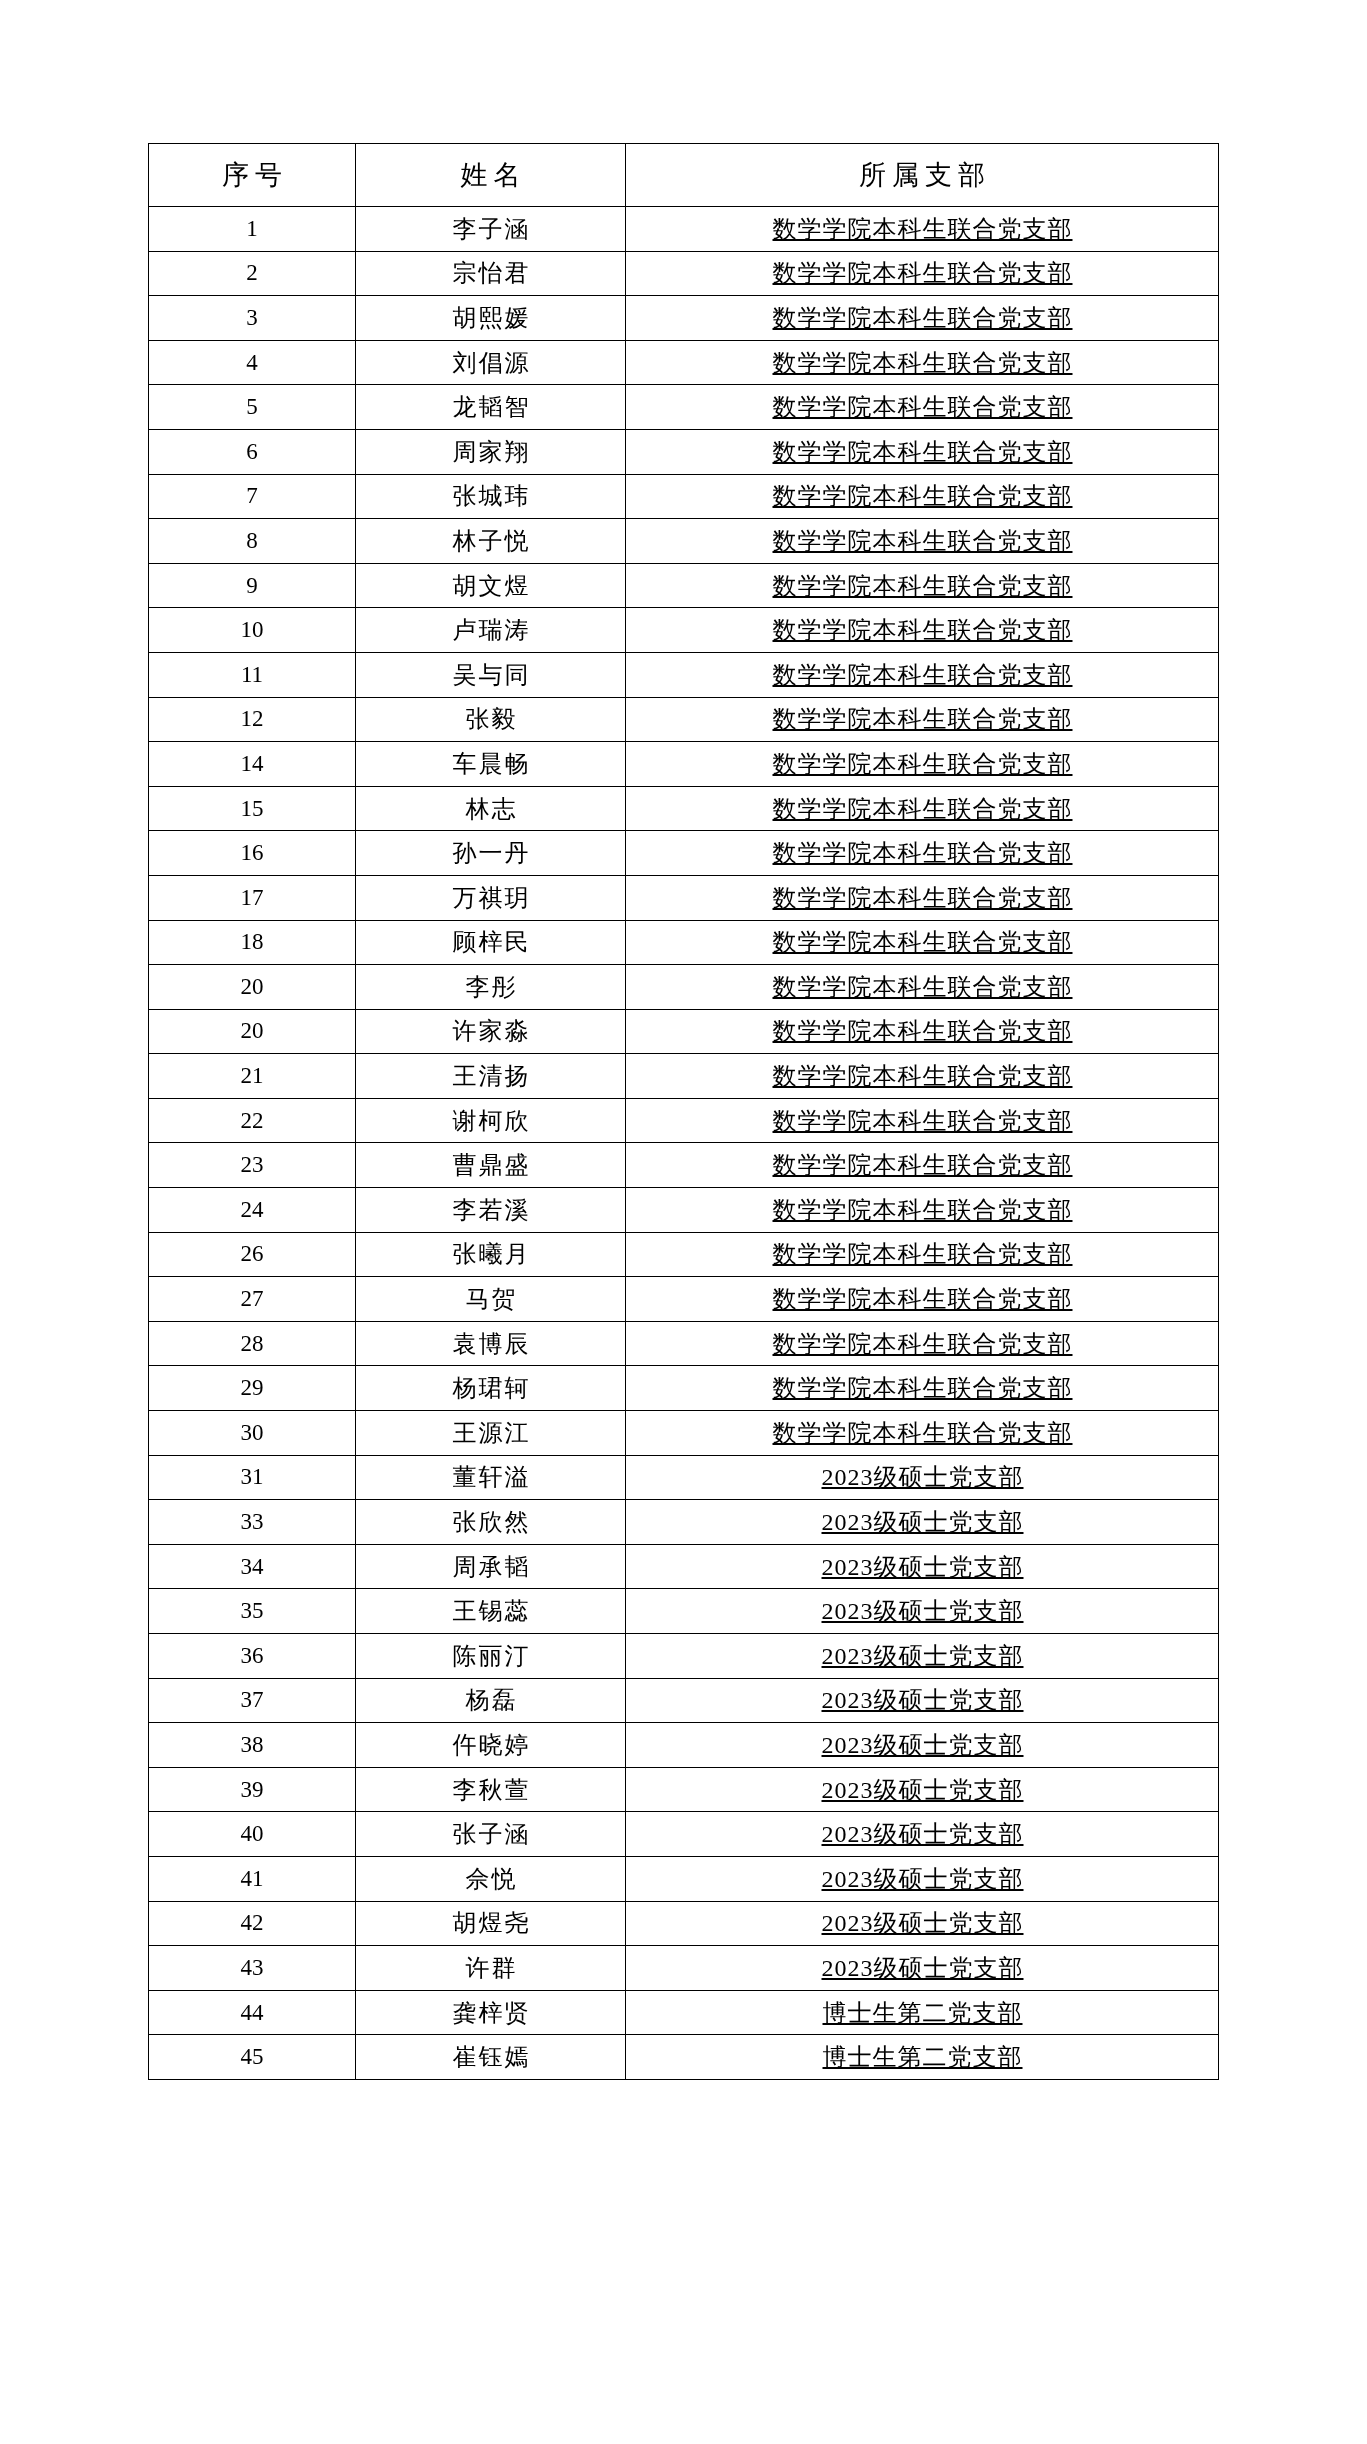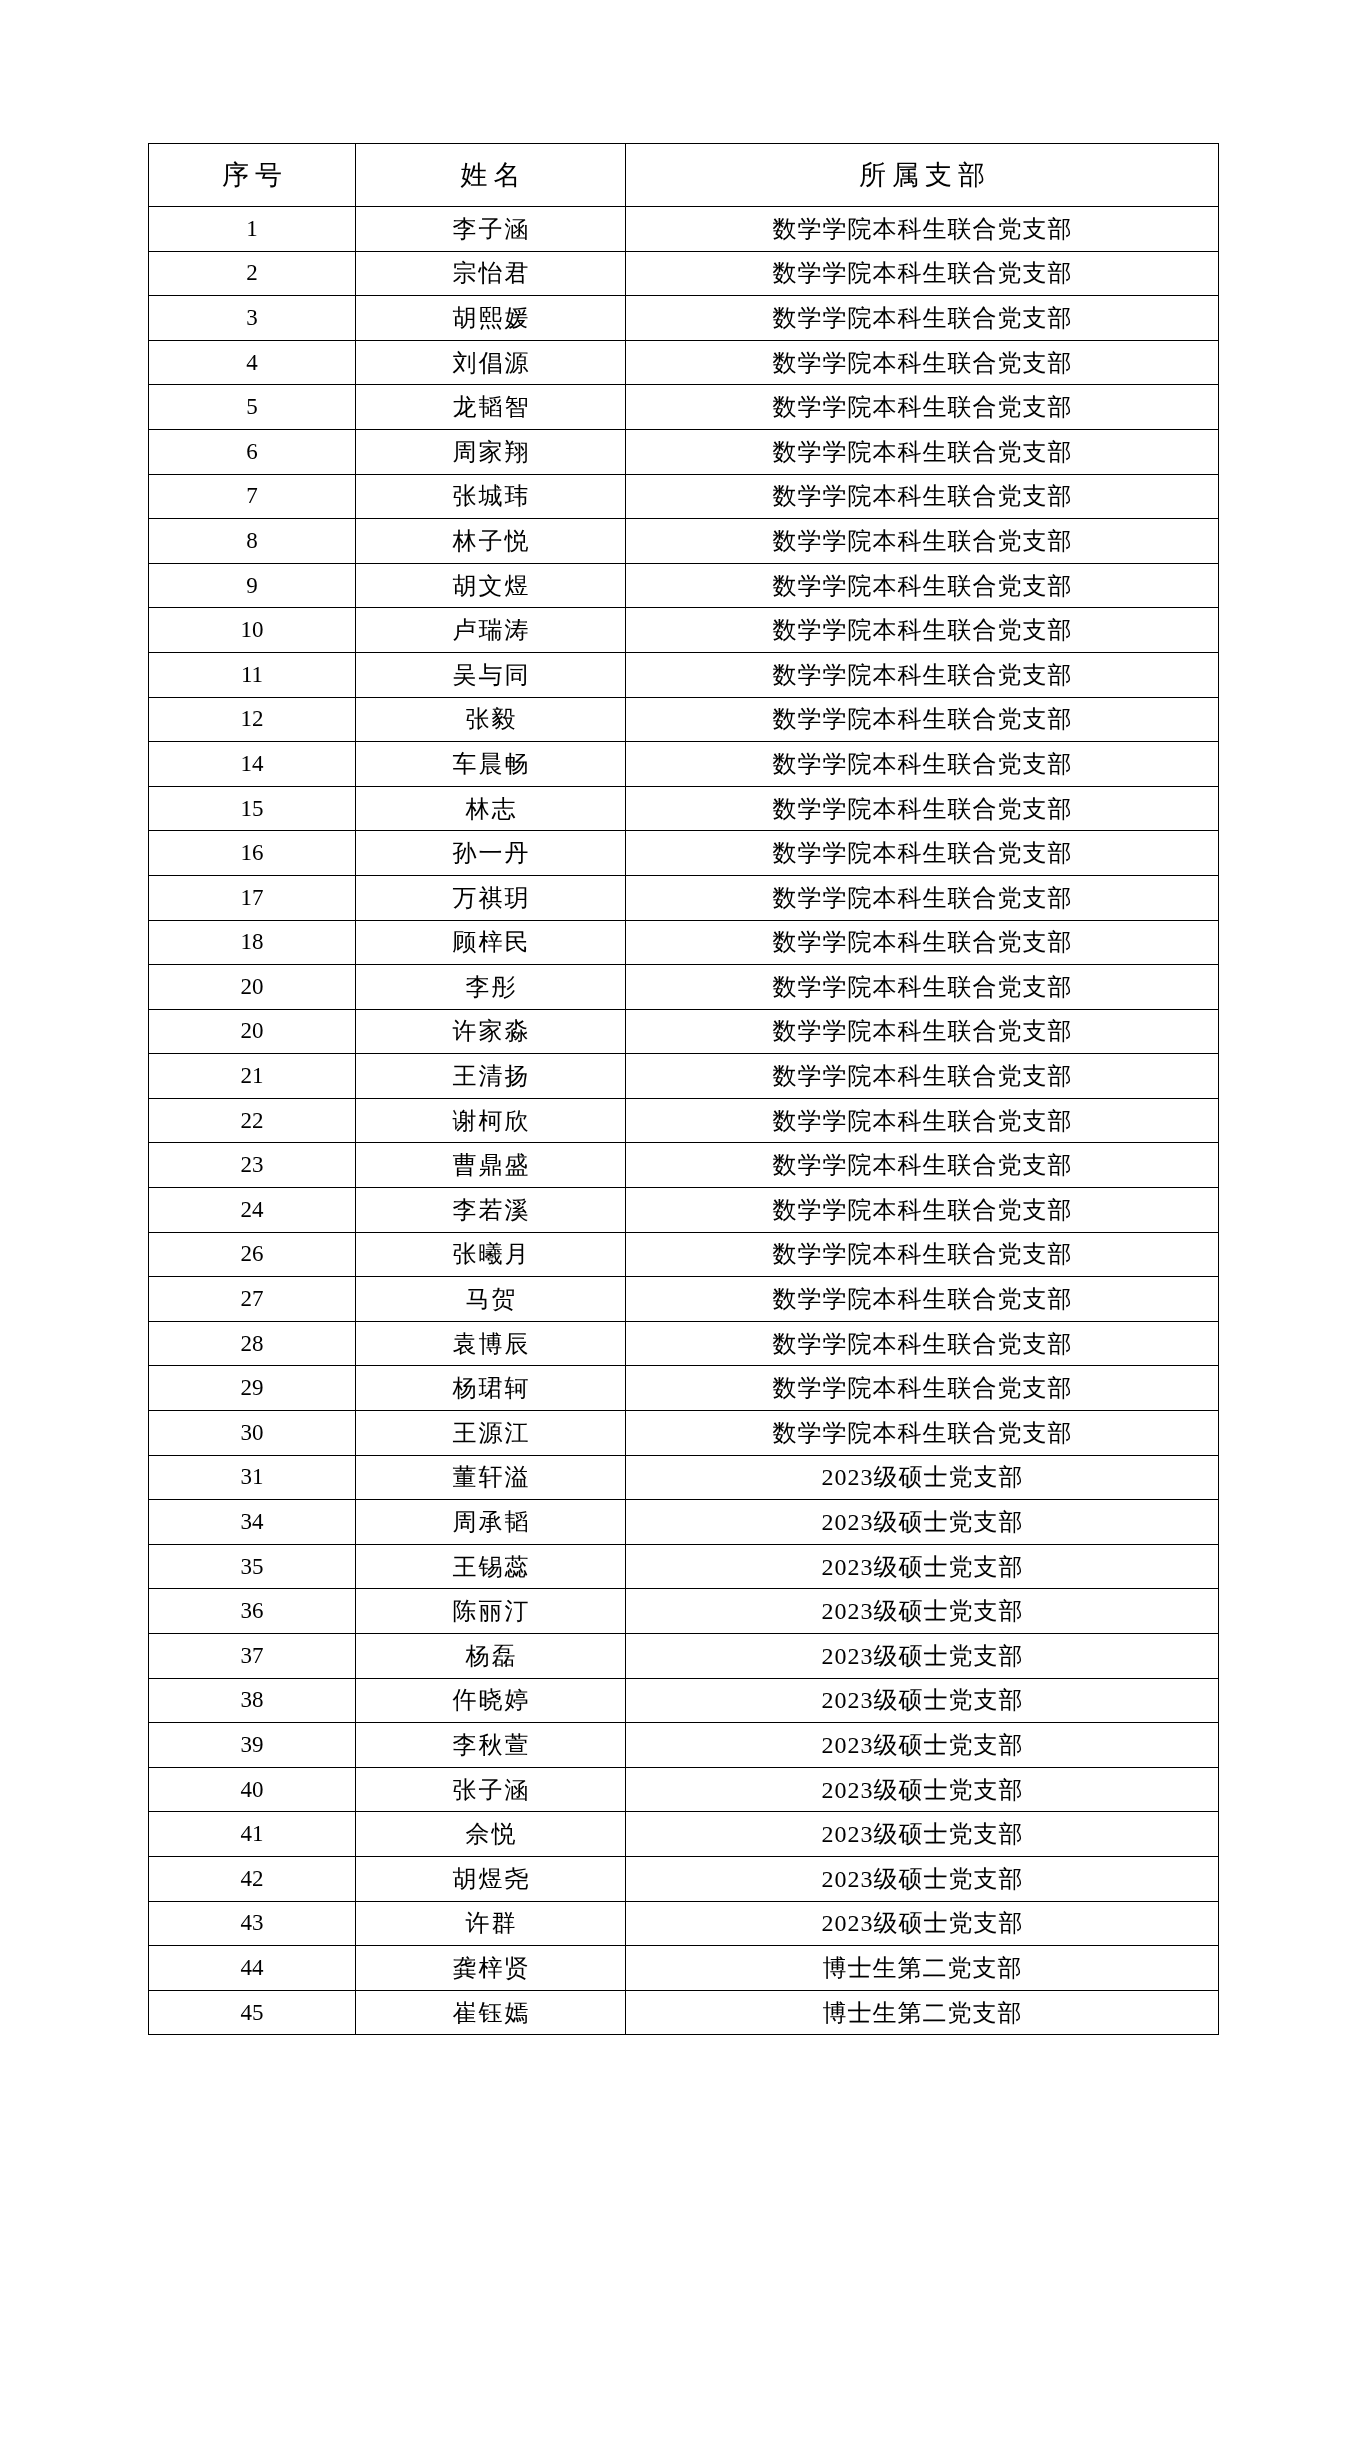--- a/index.html
+++ b/index.html
@@ -59,20 +59,21 @@
     font-size: 23px;
     font-family: "Liberation Serif", "DejaVu Serif", serif;
   }
   table.roster tbody td.nm {
     letter-spacing: 2px;
     text-indent: 2px;
   }
   table.roster tbody td.br {
     letter-spacing: 1px;
     text-indent: 1px;
+    text-decoration: underline;
   }
 </style>
 </head>
 <body>
 
 <div class="page">
   <div class="table-wrap">
     <table class="roster">
       <colgroup>
         <col class="c-index">
@@ -226,20 +227,25 @@
             <td class="idx">30</td>
             <td class="nm">王源江</td>
             <td class="br">数学学院本科生联合党支部</td>
           </tr>
           <tr>
             <td class="idx">31</td>
             <td class="nm">董轩溢</td>
             <td class="br">2023级硕士党支部</td>
           </tr>
           <tr>
+            <td class="idx">33</td>
+            <td class="nm">张欣然</td>
+            <td class="br">2023级硕士党支部</td>
+          </tr>
+          <tr>
             <td class="idx">34</td>
             <td class="nm">周承韬</td>
             <td class="br">2023级硕士党支部</td>
           </tr>
           <tr>
             <td class="idx">35</td>
             <td class="nm">王锡蕊</td>
             <td class="br">2023级硕士党支部</td>
           </tr>
           <tr>

